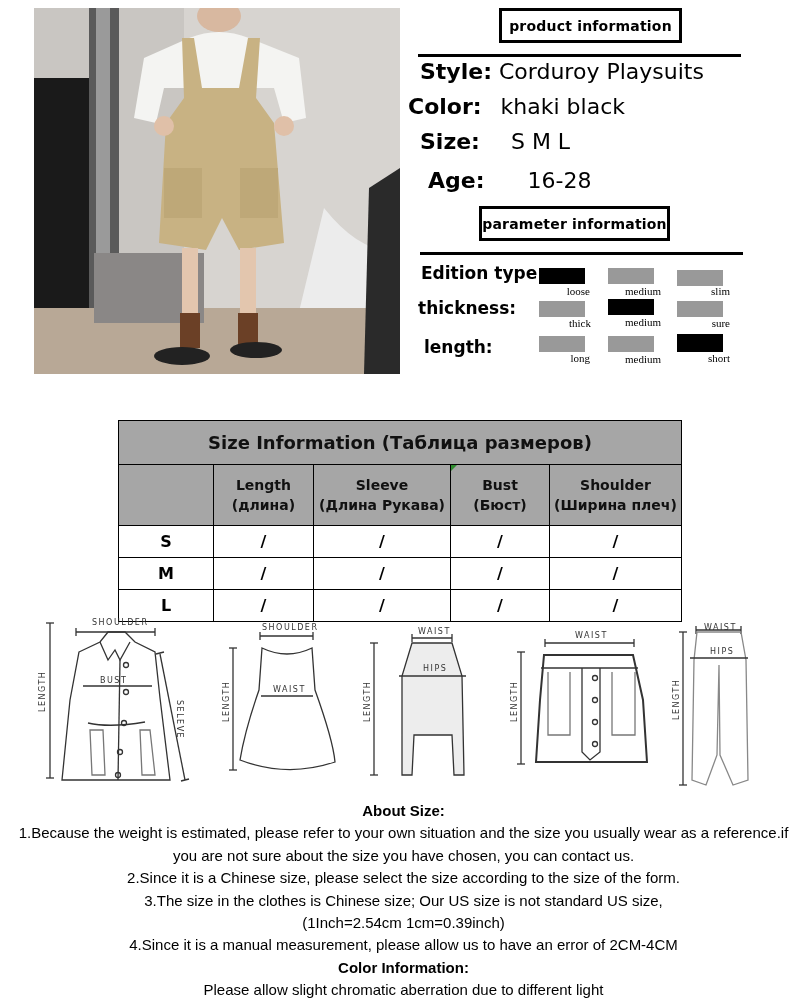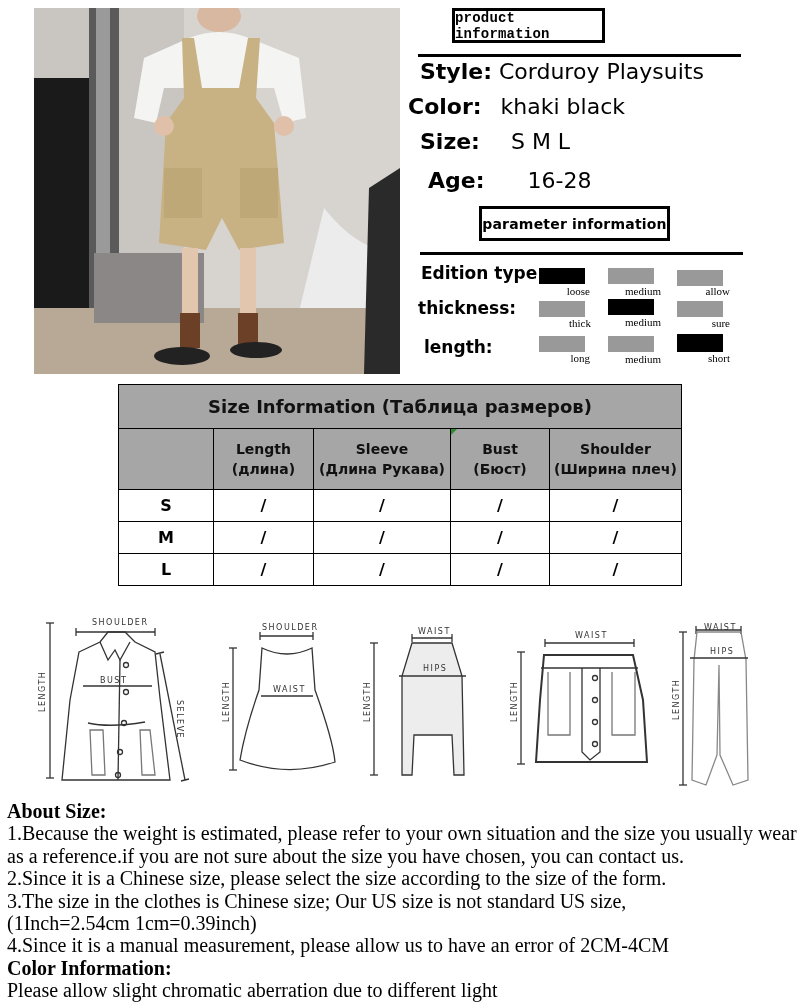--- a/index.html
+++ b/index.html
@@ -10,29 +10,29 @@
   
   .ibox{border:3px solid #000;box-sizing:border-box;display:flex;align-items:center;justify-content:center;font-family:"DejaVu Sans",sans-serif;font-weight:bold;font-size:14px;letter-spacing:0.2px;}
   .hline{background:#000;height:3px;}
   .kv{font-family:"DejaVu Sans",sans-serif;font-size:22px;white-space:nowrap;}
   .kv .k{font-weight:bold;}
   .plabel{font-family:"DejaVu Sans",sans-serif;font-weight:bold;font-size:17px;white-space:nowrap;}
   .sw{width:46px;height:16px;background:#999;}
   .sw.on{background:#000;}
   .swl{font-family:Liberation Serif, serif;font-size:11px;width:60px;text-align:right;}
   
-  table.size{position:absolute;left:118px;top:384px;width:564px;border-collapse:collapse;font-family:"DejaVu Sans",sans-serif;}
+  table.size{position:absolute;left:118px;top:420px;width:564px;border-collapse:collapse;font-family:"DejaVu Sans",sans-serif;}
   table.size td,table.size th{border:1.5px solid #000;text-align:center;padding:0;}
   table.size .title{background:#a6a6a6;height:43px;font-size:18px;font-weight:bold;color:#111;}
   table.size .hdr th{background:#a6a6a6;height:60px;font-size:14px;font-weight:bold;line-height:20px;color:#111;}
   table.size tbody td{height:31px;font-size:16px;font-weight:bold;}
   .comment-mark{position:relative;}
   .comment-mark::after{content:"";position:absolute;left:0;top:0;border-top:6px solid #2e8b2e;border-right:6px solid transparent;}
   
-  .notes{left:7px;top:800px;width:793px;font-family:Liberation Serif, serif;font-size:20px;line-height:22.4px;}
+  .notes{left:7px;top:800px;width:793px;font-family:Liberation Sans, sans-serif;font-size:15px;line-height:22.4px;text-align:center;}
   .notes .h{font-weight:bold;}
   .dlabel{font-family:"DejaVu Sans",sans-serif;font-size:8px;letter-spacing:1.5px;fill:#333;}
 </style>
 </head>
 <body>
 
 <div class="abs photo">
   <svg width="366" height="366" viewBox="0 0 366 366">
     <rect x="0" y="0" width="366" height="366" fill="#c9c6c2"></rect>
     <rect x="150" y="0" width="216" height="366" fill="#d7d4d0"></rect>
@@ -57,21 +57,21 @@
 
     <rect x="148" y="240" width="16" height="78" fill="#e3c6ae"></rect>
     <rect x="206" y="240" width="16" height="78" fill="#e3c6ae"></rect>
     <rect x="146" y="305" width="20" height="35" fill="#6b4026"></rect>
     <rect x="204" y="305" width="20" height="32" fill="#6b4026"></rect>
     <ellipse cx="148" cy="348" rx="28" ry="9" fill="#222"></ellipse>
     <ellipse cx="222" cy="342" rx="26" ry="8" fill="#222"></ellipse>
   </svg>
 </div>
 
-<div class="abs ibox" style="left:452px;top:8px;width:153px;height:35px;font-family:Liberation Mono, monospace;">product information</div>
+<div class="abs ibox" style="left:499px;top:8px;width:183px;height:35px;">product information</div>
 <div class="abs hline" style="left:418px;top:54px;width:323px;"></div>
 
 <div class="abs kv" style="left:420px;top:59px;">
   <span class="k">Style:</span>
   <span>Corduroy Playsuits</span>
 </div>
 <div class="abs kv" style="left:408px;top:94px;">
   <span class="k">Color:</span>
   <span style="margin-left:12px;">khaki black</span>
 </div>
@@ -89,21 +89,21 @@
 
 <div class="abs plabel" style="left:421px;top:263px;">Edition type:</div>
 <div class="abs plabel" style="left:418px;top:298px;text-align:right;">thickness:</div>
 <div class="abs plabel" style="left:424px;top:337px;">length:</div>
 
 <div class="abs sw on" style="left:539px;top:268px;"></div>
 <div class="abs sw" style="left:608px;top:268px;"></div>
 <div class="abs sw" style="left:677px;top:270px;"></div>
 <div class="abs swl" style="left:530px;top:285px;">loose</div>
 <div class="abs swl" style="left:601px;top:285px;">medium</div>
-<div class="abs swl" style="left:670px;top:285px;">allow</div>
+<div class="abs swl" style="left:670px;top:285px;">slim</div>
 
 <div class="abs sw" style="left:539px;top:301px;"></div>
 <div class="abs sw on" style="left:608px;top:299px;"></div>
 <div class="abs sw" style="left:677px;top:301px;"></div>
 <div class="abs swl" style="left:531px;top:317px;">thick</div>
 <div class="abs swl" style="left:601px;top:316px;">medium</div>
 <div class="abs swl" style="left:670px;top:317px;">sure</div>
 
 <div class="abs sw" style="left:539px;top:336px;"></div>
 <div class="abs sw" style="left:608px;top:336px;"></div>

